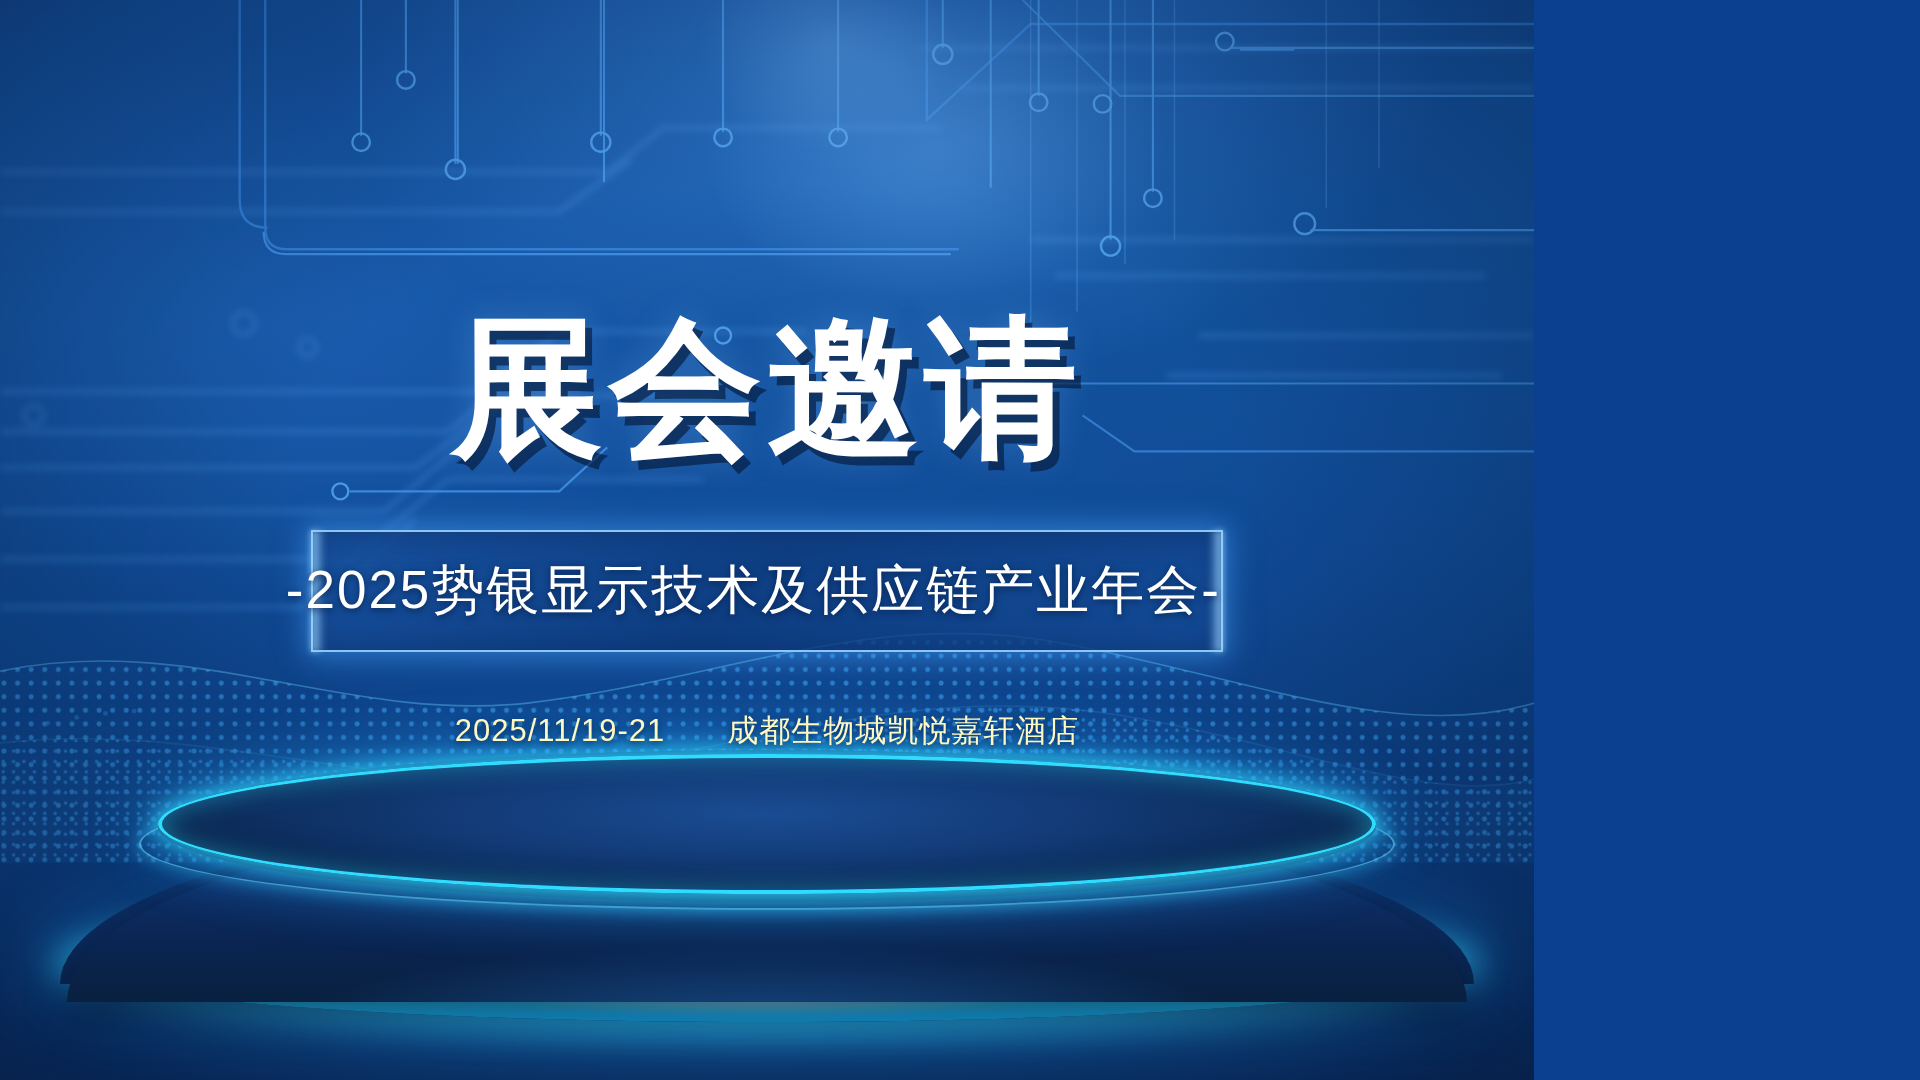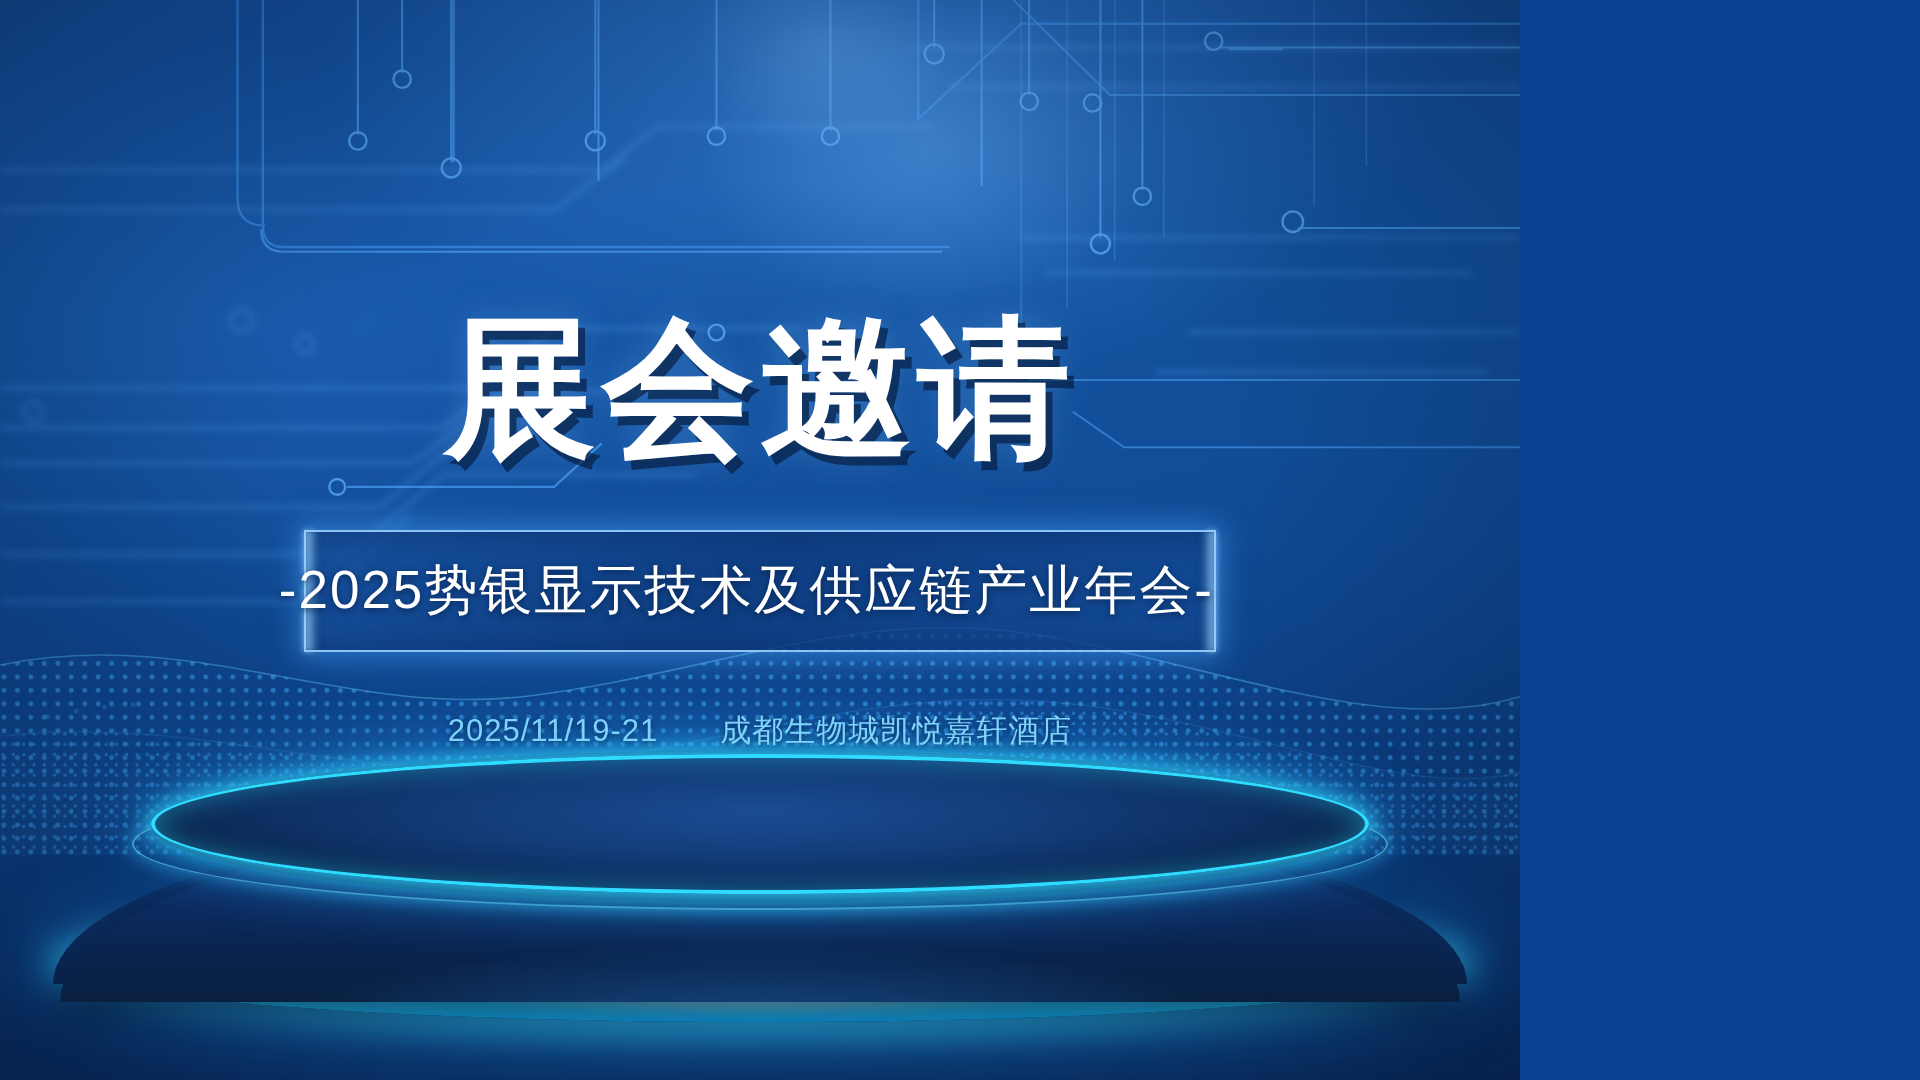--- a/index.html
+++ b/index.html
@@ -1,20 +1,20 @@
 <!DOCTYPE html>
 <html><head>
 <meta charset="utf-8">
 <style>
   html,body{margin:0;padding:0;background:#0b3f8f;}
   body{width:1920px;height:1080px;overflow:hidden;
        font-family:"Liberation Sans","DejaVu Sans",sans-serif;}
 
   #poster{position:relative;width:1520px;height:1080px;overflow:hidden;
-          background:#104a97;}
+          background:#104a97;padding-left:14px;}
 
   
   .layer{position:absolute;inset:0;pointer-events:none;}
 
   #bg-base{
     background:
       radial-gradient(ellipse 900px 520px at 58% 6%, rgba(70,150,235,.50) 0%, rgba(70,150,235,0) 62%),
       radial-gradient(ellipse 700px 420px at 18% 30%, rgba(40,110,205,.38) 0%, rgba(40,110,205,0) 68%),
       radial-gradient(ellipse 1200px 700px at 50% 40%, rgba(28,95,185,.30) 0%, rgba(28,95,185,0) 70%),
       linear-gradient(178deg,#14509e 0%,#115099 28%,#0e478f 52%,#0c3d80 74%,#0a2f66 100%);
@@ -64,21 +64,21 @@
     filter:blur(3px);
   }
   #subtitle-text{
     position:relative;z-index:2;
     font-size:53px;color:#ffffff;letter-spacing:2px;white-space:nowrap;
     text-shadow:0 2px 7px rgba(4,26,62,.75);
   }
 
   #meta-line{
     position:absolute;left:0;right:0;top:710px;text-align:center;
-    white-space:nowrap;color:#7dd3fc;font-size:31px;letter-spacing:1px;
+    white-space:nowrap;color:#fef9c3;font-size:31px;letter-spacing:1px;
     text-shadow:0 2px 6px rgba(4,26,62,.70);
   }
   #meta-date{margin-right:62px;}
 
   
   #podium{position:absolute;left:0;right:0;bottom:0;height:330px;}
 
   .pod{position:absolute;left:50%;transform:translateX(-50%);}
 
   

